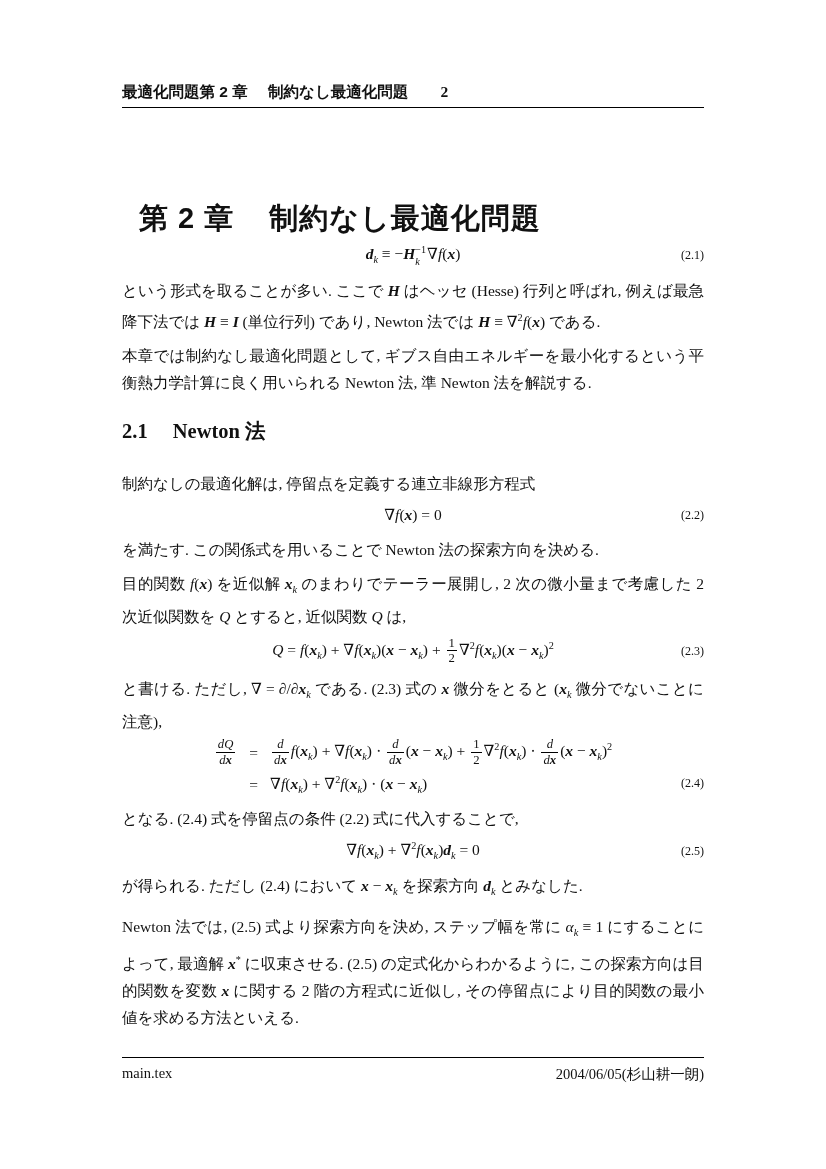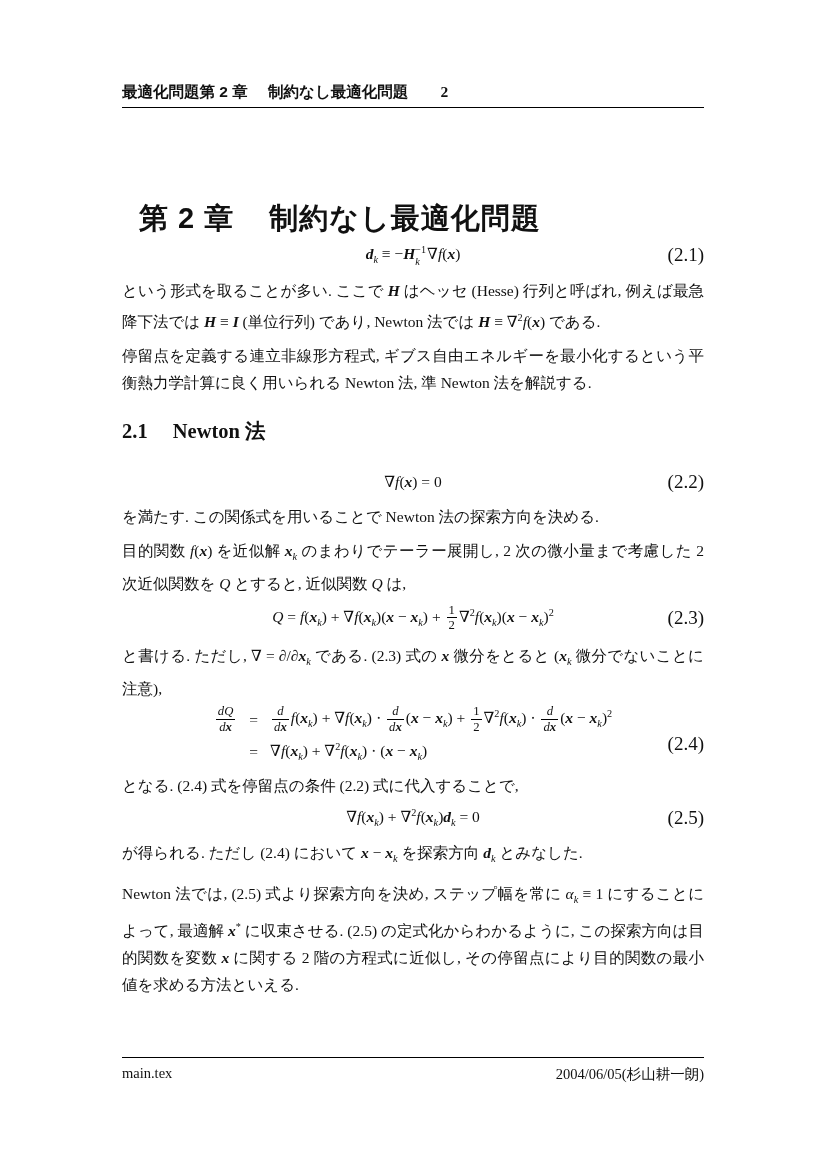--- a/index.html
+++ b/index.html
@@ -44,21 +44,21 @@
   i{font-style:italic;font-family:"Liberation Serif","DejaVu Serif",serif;}
   b{font-style:italic;font-weight:bold;font-family:"Liberation Serif","DejaVu Serif",serif;}
   sub{font-size:0.66em;font-style:italic;font-family:"Liberation Serif","DejaVu Serif",serif;}
   sup{font-size:0.66em;}
 
   
   .eq{position:relative;text-align:center;margin:6px 0 9px 0;font-size:15.5px;line-height:1.5;}
   .eq-body{display:inline-block;}
   .eq-tag{
     position:absolute;right:0;top:50%;transform:translateY(-50%);
-    font-size:19px;font-style:normal;
+    font-size:12px;font-style:normal;
   }
   .eq-array{margin:2px 0 7px 0;}
   .eq-array .eq-tag{top:auto;bottom:6px;transform:none;}
   .eqgrid{
     display:grid;grid-template-columns:auto auto auto;
     column-gap:12px;row-gap:5px;justify-content:center;
     align-items:center;justify-items:start;
   }
   .eqgrid .lhs{justify-self:end;}
 
@@ -108,27 +108,28 @@
   <div class="eq">
     <span class="eq-body"><b>d</b><sub>k</sub> ≡ −<b>H</b><span class="ss">
           <span class="s-top">−1</span>
           <span class="s-bot">k</span>
         </span>∇<i>f</i>(<b>x</b>)</span>
     <span class="eq-tag">(2.1)</span>
   </div>
 
   <p class="para">という形式を取ることが多い. ここで <b>H</b> はヘッセ (Hesse) 行列と呼ばれ, 例えば最急降下法では <b>H</b> ≡ <b>I</b> (単位行列) であり, Newton 法では <b>H</b> ≡ ∇<sup>2</sup><i>f</i>(<b>x</b>) である.</p>
 
-  <p class="para para-gap">停留点を定義する連立非線形方程式, ギブス自由エネルギーを最小化するという平衡熱力学計算に良く用いられる Newton 法, 準 Newton 法を解説する.</p>
+  <p class="para para-gap">本章では制約なし最適化問題として, ギブス自由エネルギーを最小化するという平衡熱力学計算に良く用いられる Newton 法, 準 Newton 法を解説する.</p>
 
   <h2 class="section">
     <span>2.1</span>
     <span class="section-title">Newton 法</span>
   </h2>
 
+  <p class="para">制約なしの最適化解は, 停留点を定義する連立非線形方程式</p>
 
   <div class="eq">
     <span class="eq-body">∇<i>f</i>(<b>x</b>) = 0</span>
     <span class="eq-tag">(2.2)</span>
   </div>
 
   <p class="para">を満たす. この関係式を用いることで Newton 法の探索方向を決める.</p>
 
   <p class="para para-gap">目的関数 <i>f</i>(<b>x</b>) を近似解 <b>x</b><sub>k</sub> のまわりでテーラー展開し, 2 次の微小量まで考慮した 2 次近似関数を <i>Q</i> とすると, 近似関数 <i>Q</i> は,</p>
 

